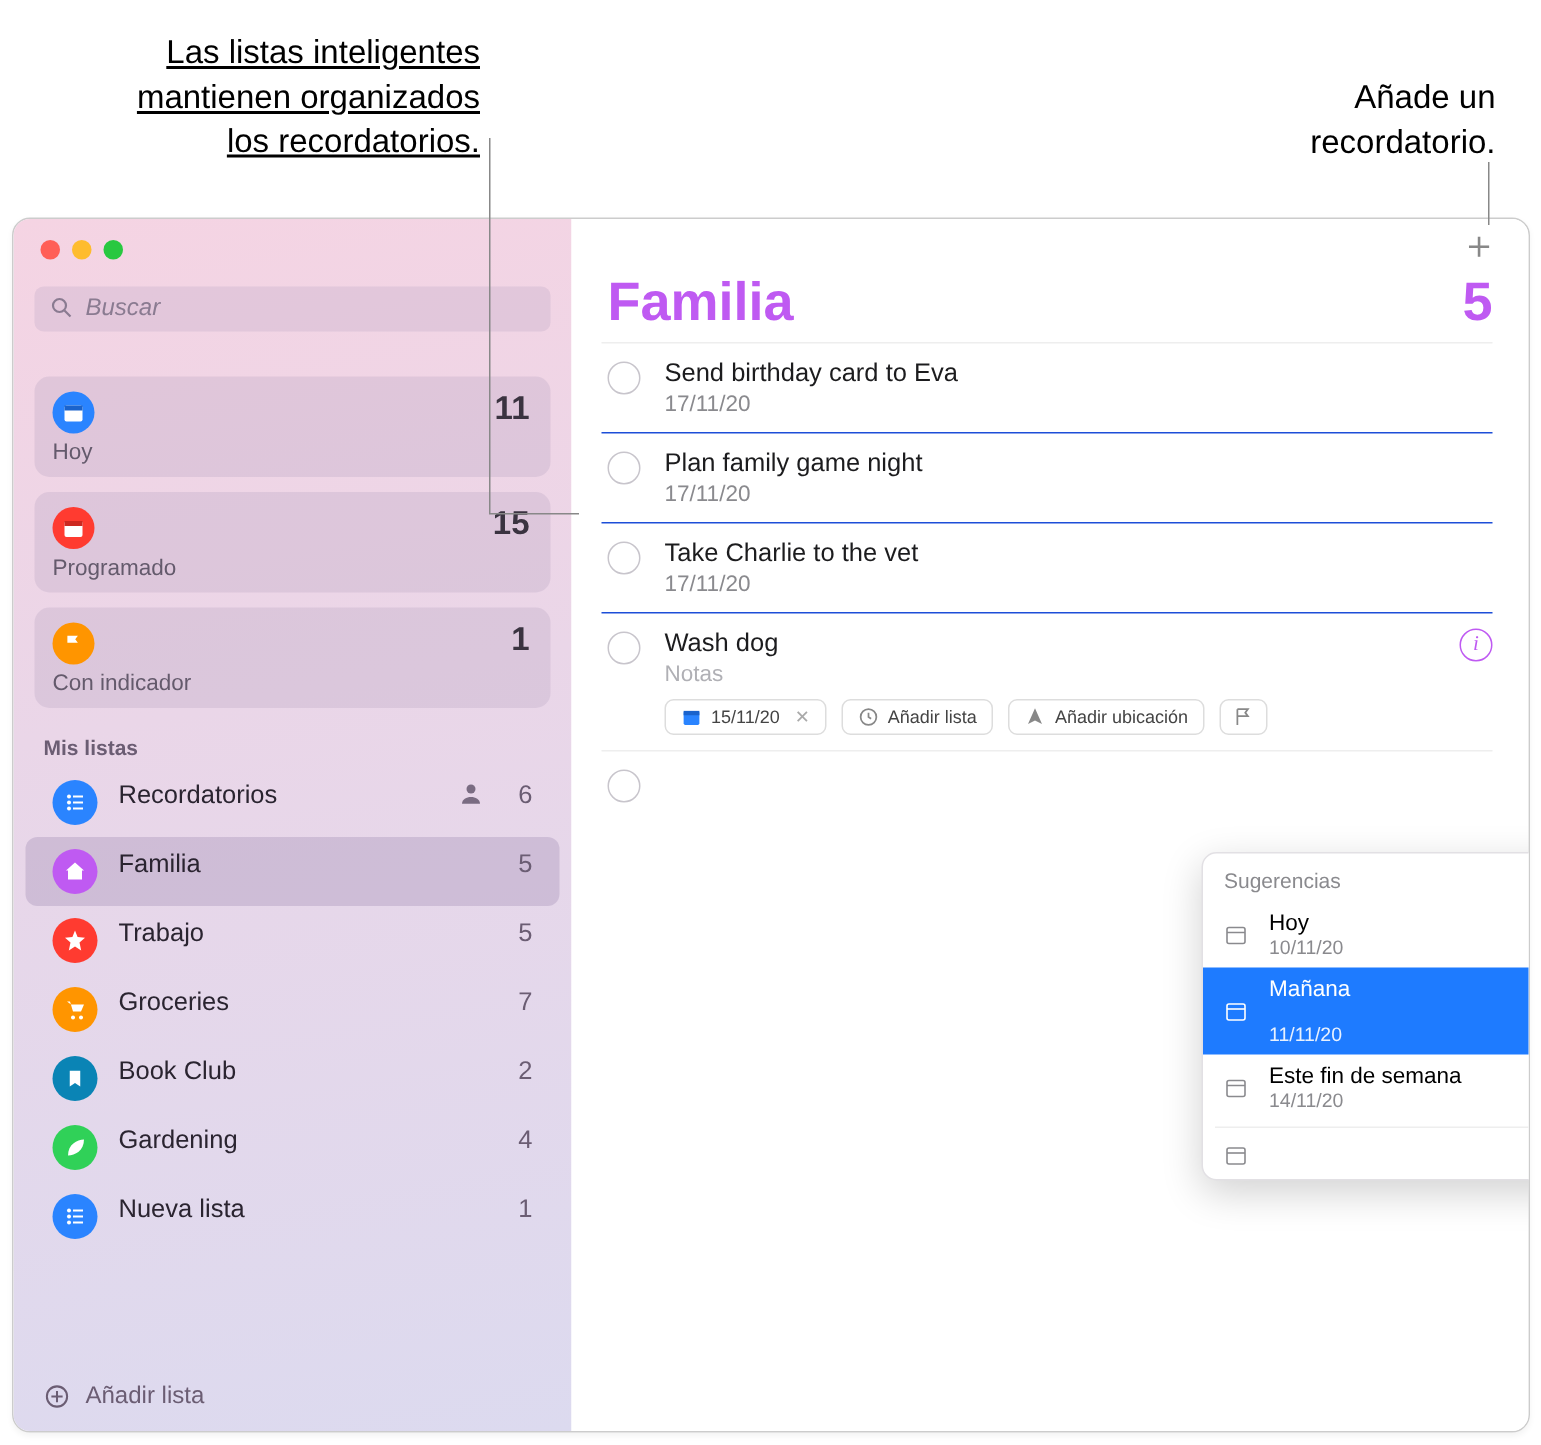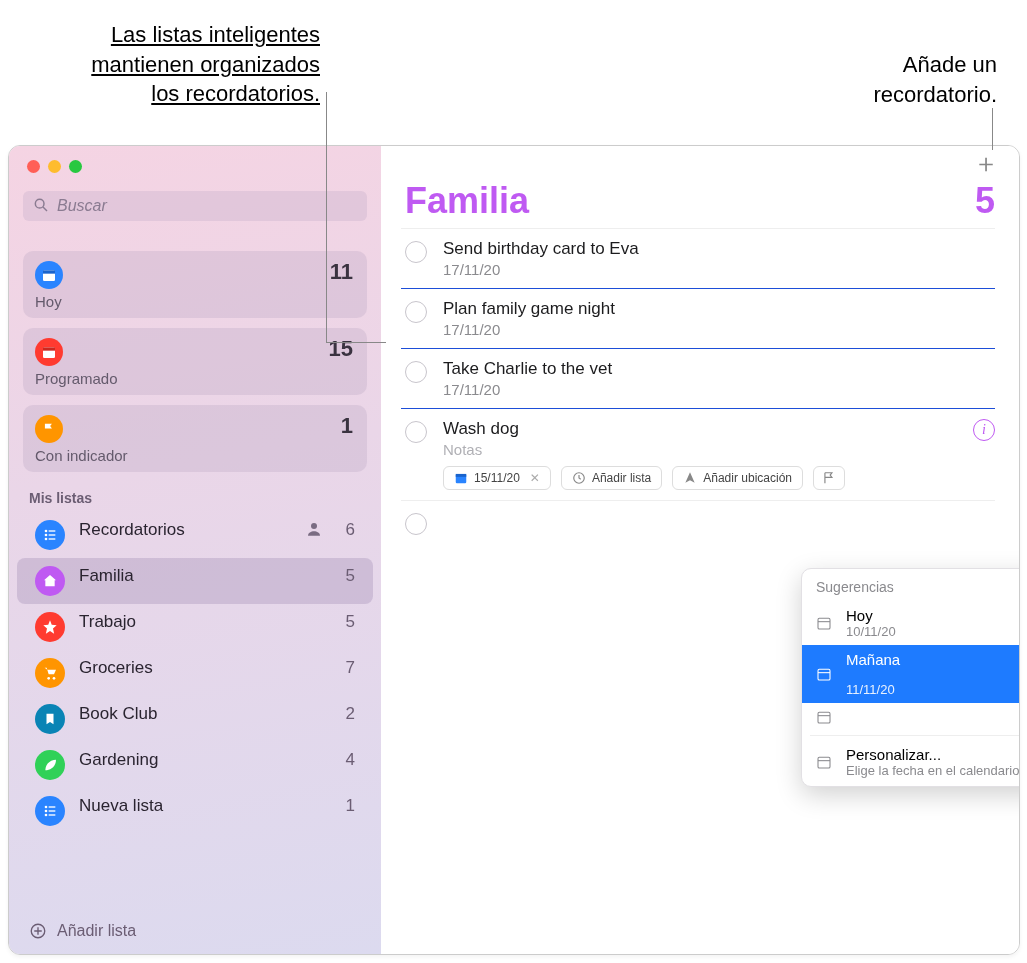--- a/index.html
+++ b/index.html
@@ -355,30 +355,30 @@
           <span class="pi-sub">11/11/20</span>
         </span>
       </div>
       <div class="pop-item">
         <span class="pi-icon">
             <svg width="16" height="16" viewBox="0 0 24 24" fill="none" stroke="#8a8a8e" stroke-width="1.6">
               <rect x="3" y="5" width="18" height="16" rx="2"></rect>
               <line x1="3" y1="10" x2="21" y2="10"></line>
             </svg>
           </span>
+        <span class="pi-text">
+          <span class="pi-title">Este fin de semana</span>
+          <span class="pi-sub">14/11/20</span>
+        </span>
       </div>
       <div class="pop-sep"></div>
       <div class="pop-item">
         <span class="pi-icon">
             <svg width="16" height="16" viewBox="0 0 24 24" fill="none" stroke="#8a8a8e" stroke-width="1.6">
               <rect x="3" y="5" width="18" height="16" rx="2"></rect>
               <line x1="3" y1="10" x2="21" y2="10"></line>
             </svg>
           </span>
-        <span class="pi-text">
-          <span class="pi-title">Personalizar...</span>
-          <span class="pi-sub">Elige la fecha en el calendario</span>
-        </span>
       </div>
     </div>
 
   </main>
 </div>
 
 </body></html>

